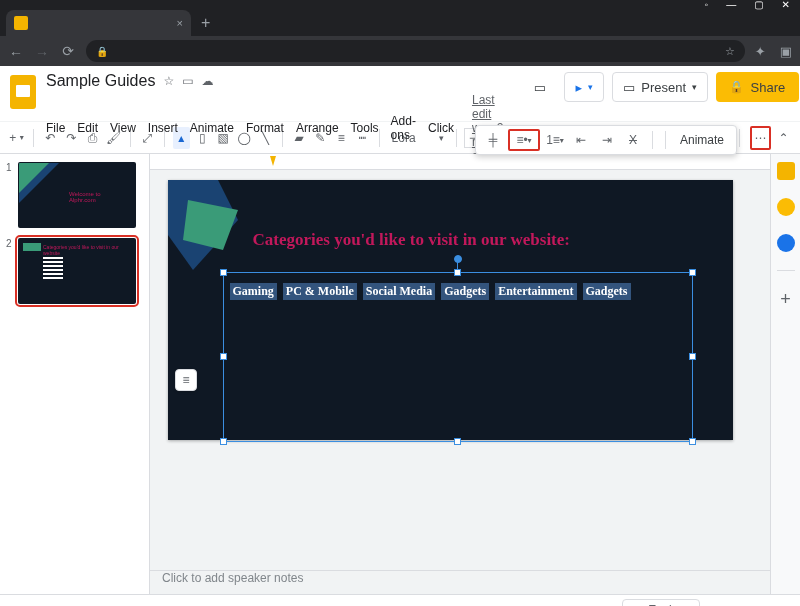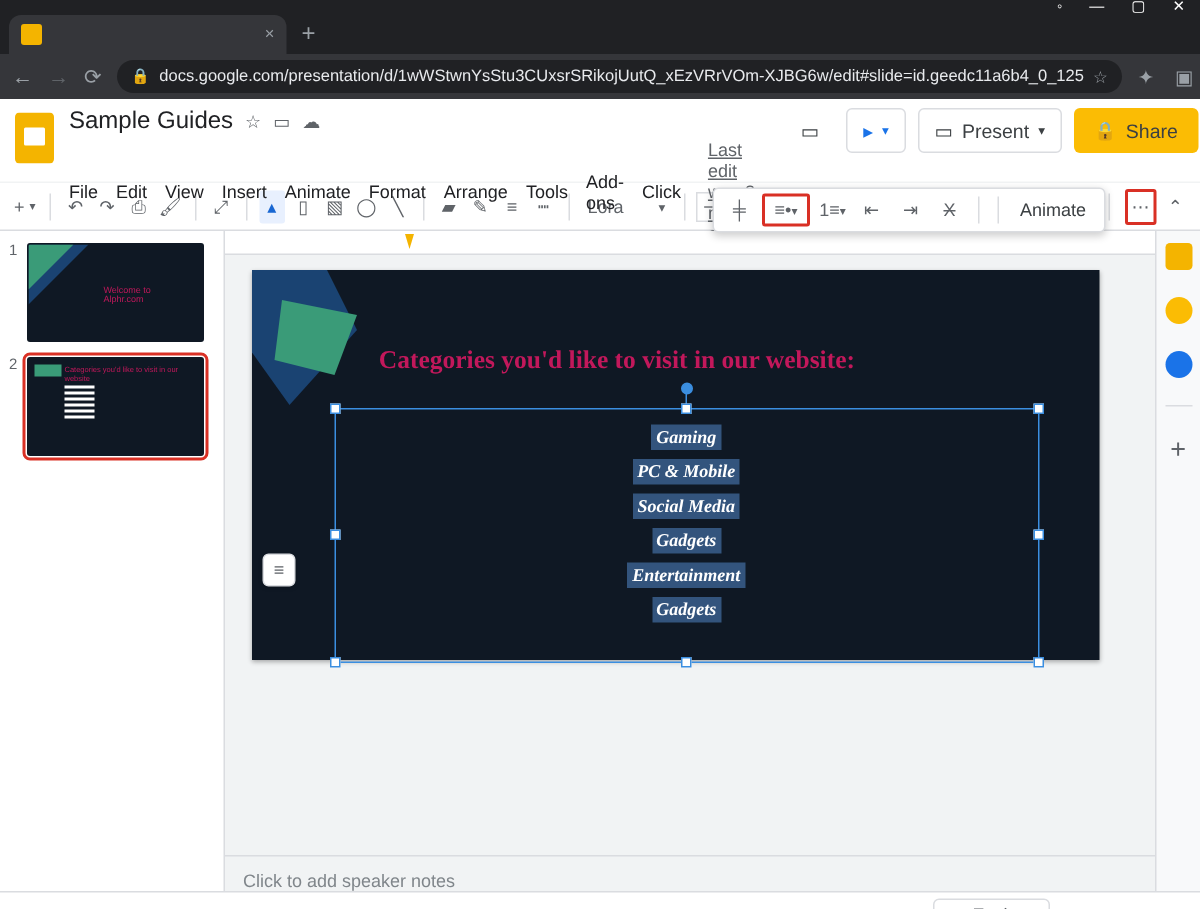--- a/index.html
+++ b/index.html
@@ -63,27 +63,27 @@
   .ruler{height:16px;background:#fff;border-bottom:1px solid #dadce0;position:relative;}
   .ruler .mark{position:absolute;top:2px;width:1px;height:6px;background:#b0b0b0;}
   .canvas-area{flex:1;background:#f1f3f4;display:flex;flex-direction:column;position:relative;}
   .canvas-scroll{flex:1;display:flex;justify-content:center;padding:10px 30px 10px 10px;overflow:hidden;}
   .slide{width:565px;height:260px;background:#0f1824;position:relative;box-shadow:0 1px 3px rgba(0,0,0,.3);} 
   .poly{position:absolute;}
   .slide-title{position:absolute;top:50px;left:85px;color:#c2185b;font-weight:bold;font-size:17px;font-family:'Georgia',serif;}
   .textbox{position:absolute;top:92px;left:55px;width:470px;height:170px;border:1px solid #3b8ee0;}
   .sel-handle{position:absolute;width:7px;height:7px;background:#fff;border:1px solid #3b8ee0;}
   .sel-handle.rot{border-radius:50%;background:#3b8ee0;width:8px;height:8px;}
-  .list-items{padding:10px 6px;display:flex;flex-direction:column;gap:6px;align-items:center;font-style:italic;}
+  .list-items{padding:10px 6px;display:flex;flex-direction:row;gap:6px;align-items:flex-end;}
   .list-items span{background:#33547d;color:#fff;font-family:'Georgia',serif;font-weight:bold;font-size:12px;padding:1px 3px;}
   .float-menu{position:absolute;left:25px;top:215px;width:22px;height:22px;background:#fff;border:1px solid #dadce0;border-radius:4px;display:flex;align-items:center;justify-content:center;color:#5f6368;box-shadow:0 1px 3px rgba(0,0,0,.2);z-index:10;}
   .side-panel{width:30px;background:#f8f9fa;border-left:1px solid #dadce0;display:flex;flex-direction:column;align-items:center;padding-top:8px;gap:18px;}
   .side-ic{width:18px;height:18px;border-radius:3px;}
   
-  .notes-bar{height:24px;border-top:1px solid #dadce0;display:flex;align-items:flex-end;padding-left:12px;color:#80868b;font-size:12px;}
+  .notes-bar{height:24px;border-top:1px solid #dadce0;display:flex;align-items:flex-start;padding-left:12px;color:#80868b;font-size:12px;}
   .status-bar{height:30px;border-top:1px solid #dadce0;display:flex;align-items:center;padding:0 10px;justify-content:space-between;}
   .status-left{display:flex;gap:20px;color:#5f6368;}
   .explore{border:1px solid #dadce0;border-radius:4px;height:22px;display:flex;align-items:center;gap:6px;padding:0 10px;color:#5f6368;font-size:12px;}
   .explore .diamond{color:#fbbc04;}
   .watermark{font-size:9px;color:#999;}
   svg{display:block;}
 </style>
 </head>
 <body>
 
@@ -101,21 +101,20 @@
   </div>
   <div class="newtab">+</div>
 </div>
 
 <div class="addr-bar">
   <span class="nav-ic">←</span>
   <span class="nav-ic disabled">→</span>
   <span class="nav-ic">⟳</span>
   <div class="url-field">
     <span class="lock">🔒</span>
-    <span style="white-space:nowrap;overflow:hidden;text-overflow:ellipsis;">docs.google.com/presentation/d/1wWStwnYsStu3CUxsrSRikojUutQ_xEzVRrVOm-XJBG6w/edit#slide=id.geedc11a6b4_0_125</span>
     <span style="margin-left:auto;color:#9aa0a6;">☆</span>
   </div>
   <div class="addr-right">
     <span>✦</span>
     <span>▣</span>
 
   </div>
 </div>
 
 <div class="gs-header">

